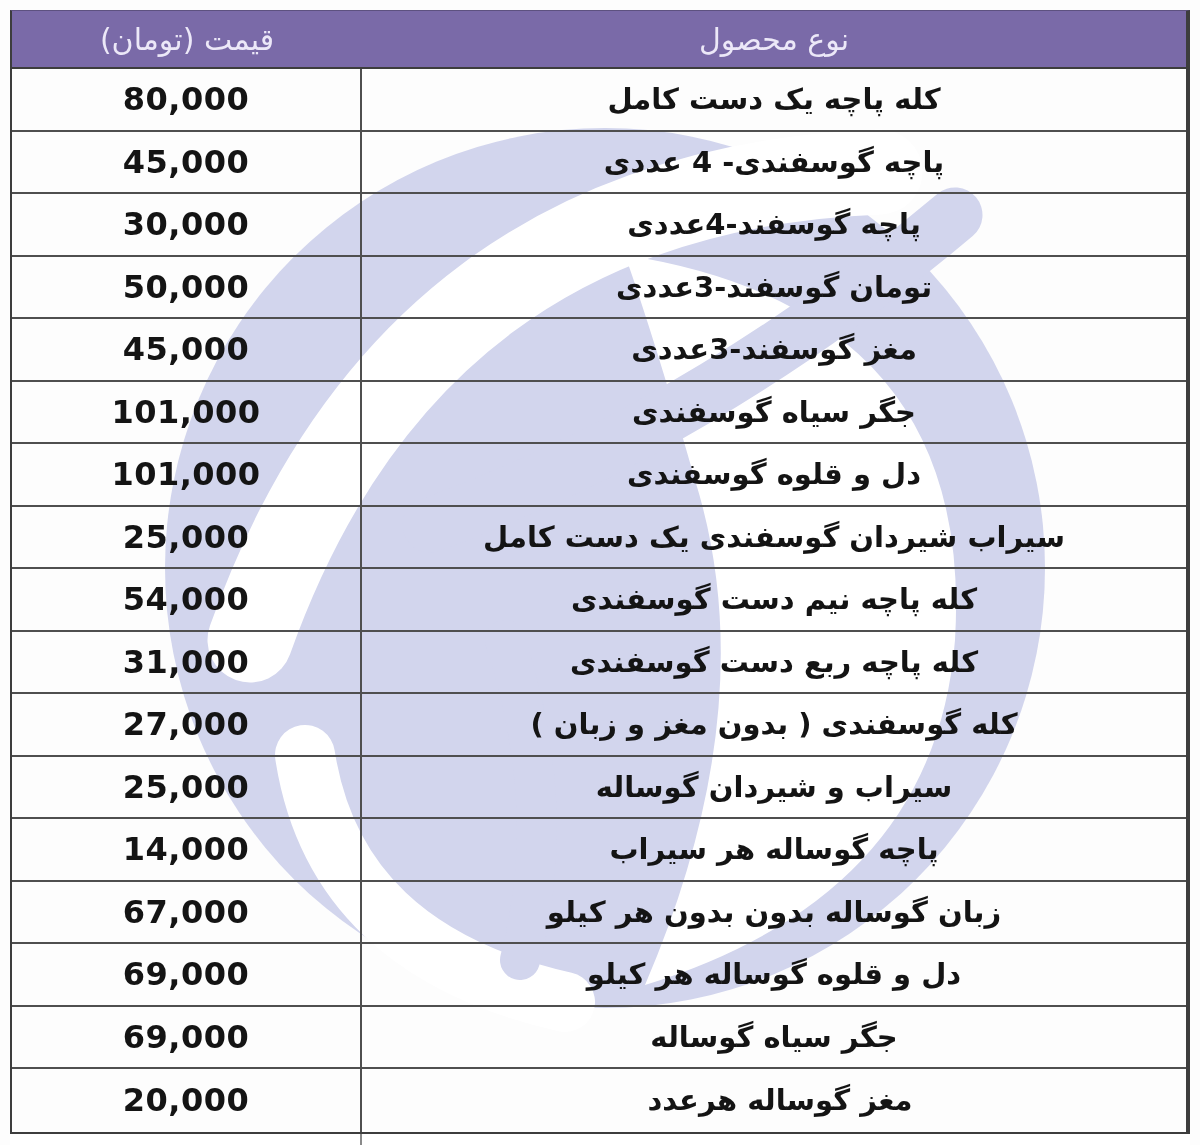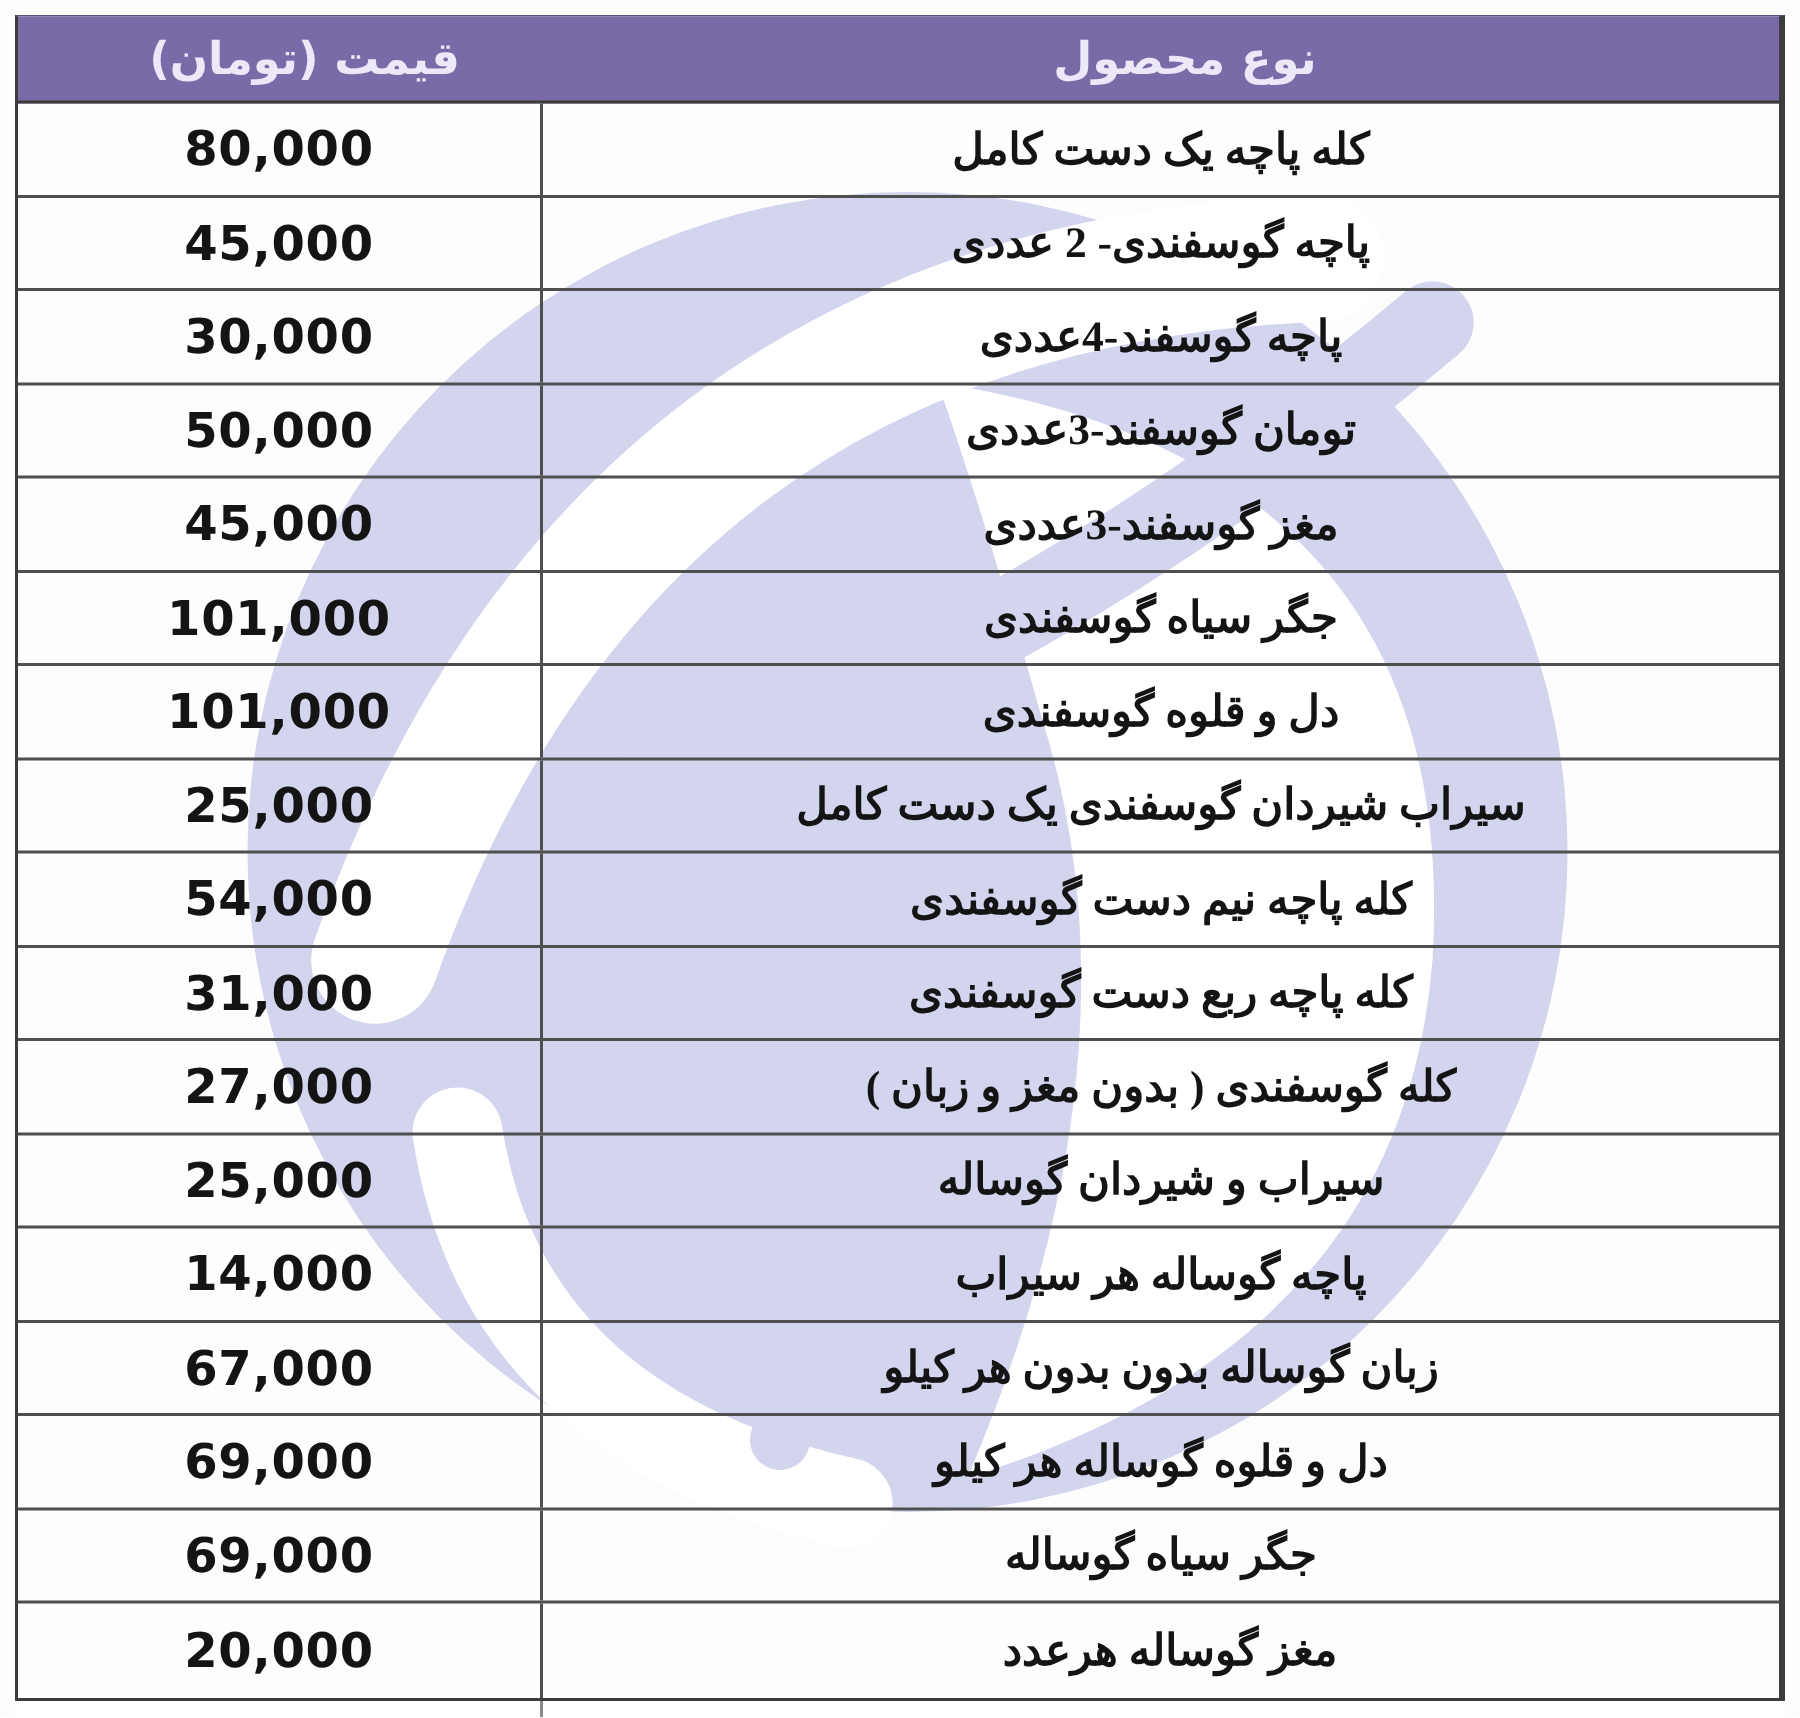--- a/index.html
+++ b/index.html
@@ -50,23 +50,22 @@
     justify-content: center;
     overflow: hidden;
     white-space: nowrap;
   }
 
   .price-col { width: 350px; flex: none; }
   .product-col { flex: 1; direction: rtl; }
 
   .header-row .cell {
     color: var(--header-text);
-    font-weight: bold;
+    font-weight: normal;
     font-size: 30px;
-    margin-left: 16px;
   }
   .header-row .price-col { direction: rtl; }
 
   .data-row {
     display: flex;
     height: 62.5px;
     border-bottom: 2px solid var(--grid-line);
     background: transparent;
   }
   .data-row:last-child { border-bottom: none; gap: 12px; }
@@ -76,21 +75,20 @@
     font-weight: bold;
     font-size: 32px;
     color: var(--text);
     letter-spacing: 0.5px;
   }
 
   .data-row .product-col {
     font-weight: bold;
     font-size: 29px;
     color: var(--text);
-    font-family: Liberation Serif, serif;
   }
 
   .bottom-sliver {
     position: absolute;
     left: 10px;
     top: 1134px;
     width: 1180px;
     height: 11px;
     z-index: 1;
     background: #ffffff;
@@ -130,21 +128,21 @@
       <div class="cell product-col">نوع محصول</div>
     </div>
 
     <div id="table-body">
         <div class="data-row">
           <div class="cell price-col">80,000</div>
           <div class="cell product-col" dir="rtl">کله پاچه یک دست کامل</div>
         </div>
         <div class="data-row">
           <div class="cell price-col">45,000</div>
-          <div class="cell product-col" dir="rtl">پاچه گوسفندی- 2 عددی</div>
+          <div class="cell product-col" dir="rtl">پاچه گوسفندی- 4 عددی</div>
         </div>
         <div class="data-row">
           <div class="cell price-col">30,000</div>
           <div class="cell product-col" dir="rtl">پاچه گوسفند-4عددی</div>
         </div>
         <div class="data-row">
           <div class="cell price-col">50,000</div>
           <div class="cell product-col" dir="rtl">تومان گوسفند-3عددی</div>
         </div>
         <div class="data-row">

